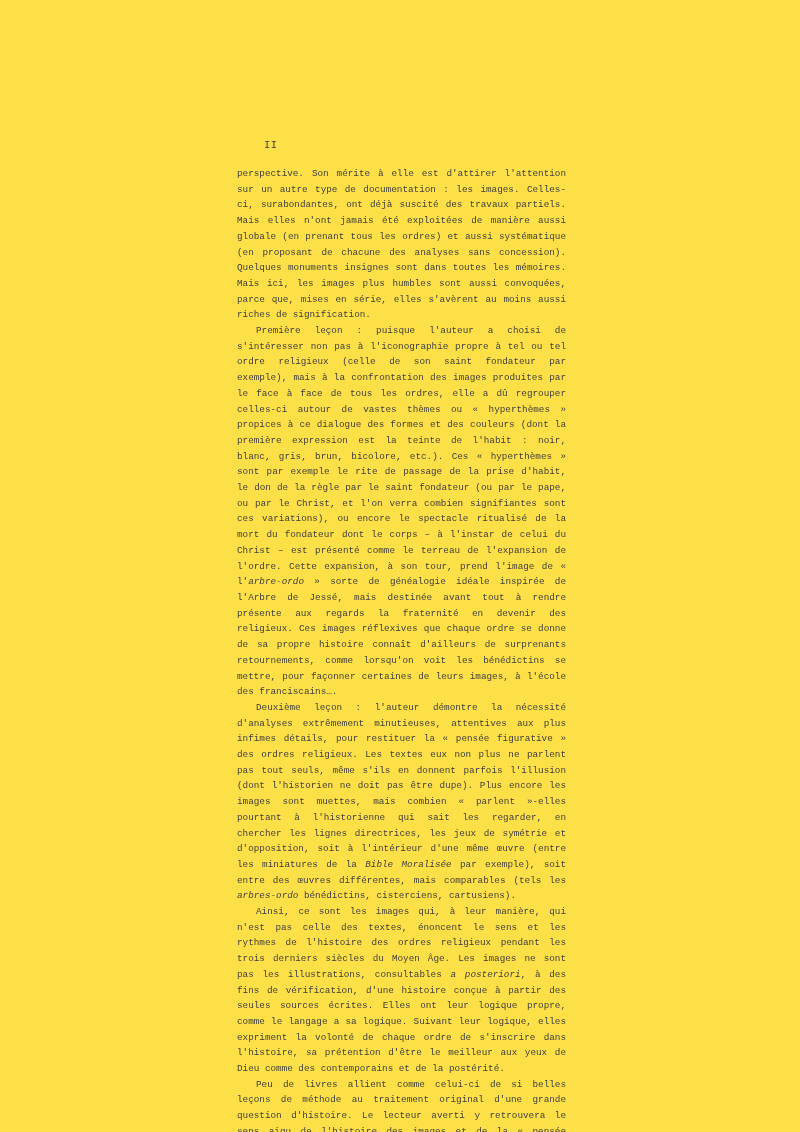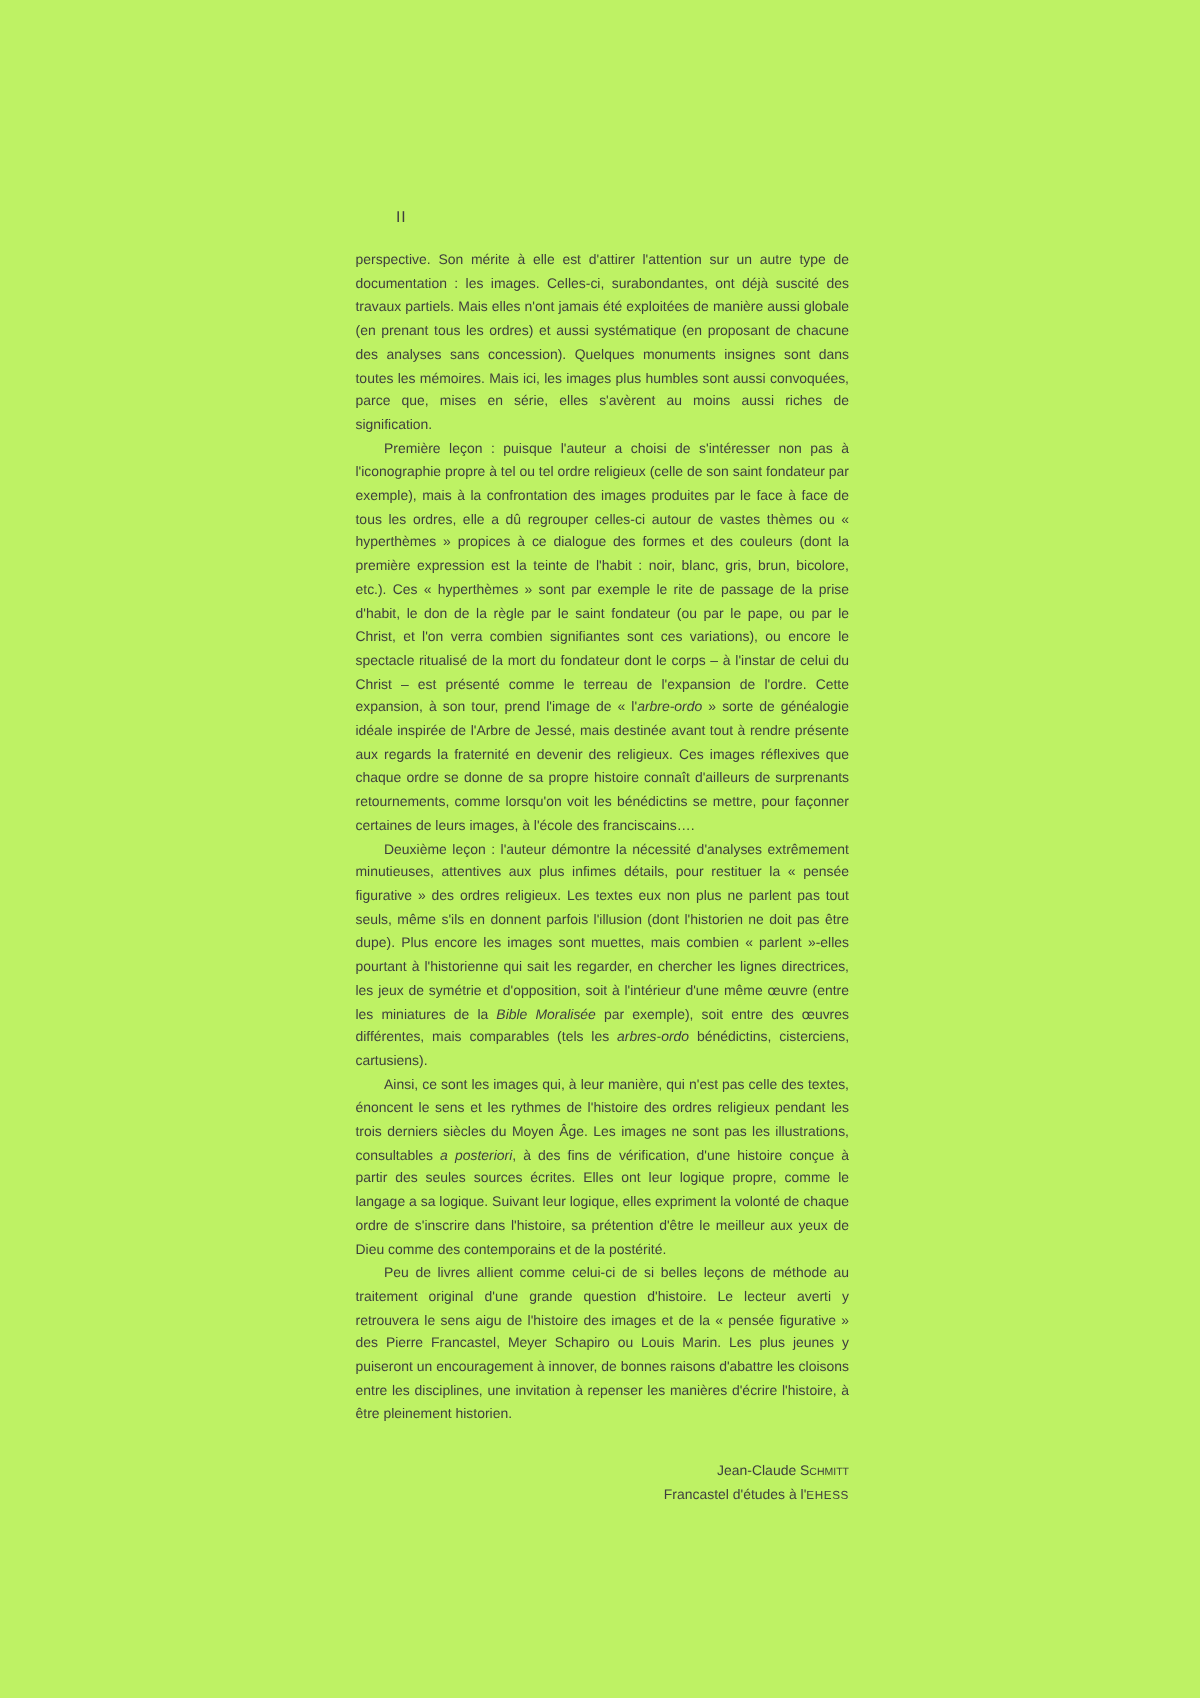--- a/index.html
+++ b/index.html
@@ -6,23 +6,23 @@
   body {
     width: 800px;
     height: 1132px;
     background: #ffffff;
     position: relative;
     overflow: hidden;
   }
   .page {
     position: absolute;
     inset: 0;
-    font-family: Liberation Sans, sans-serif;
+    font-family: Liberation Mono, monospace;
     color: #3e3e3e;
-    background: #bef264;
+    background: #fde047;
   }
   .folio {
     position: absolute;
     left: 264px;
     top: 139px;
     font-size: 10.5px;
     letter-spacing: 0.5px;
   }
   .textblock {
     position: absolute;

